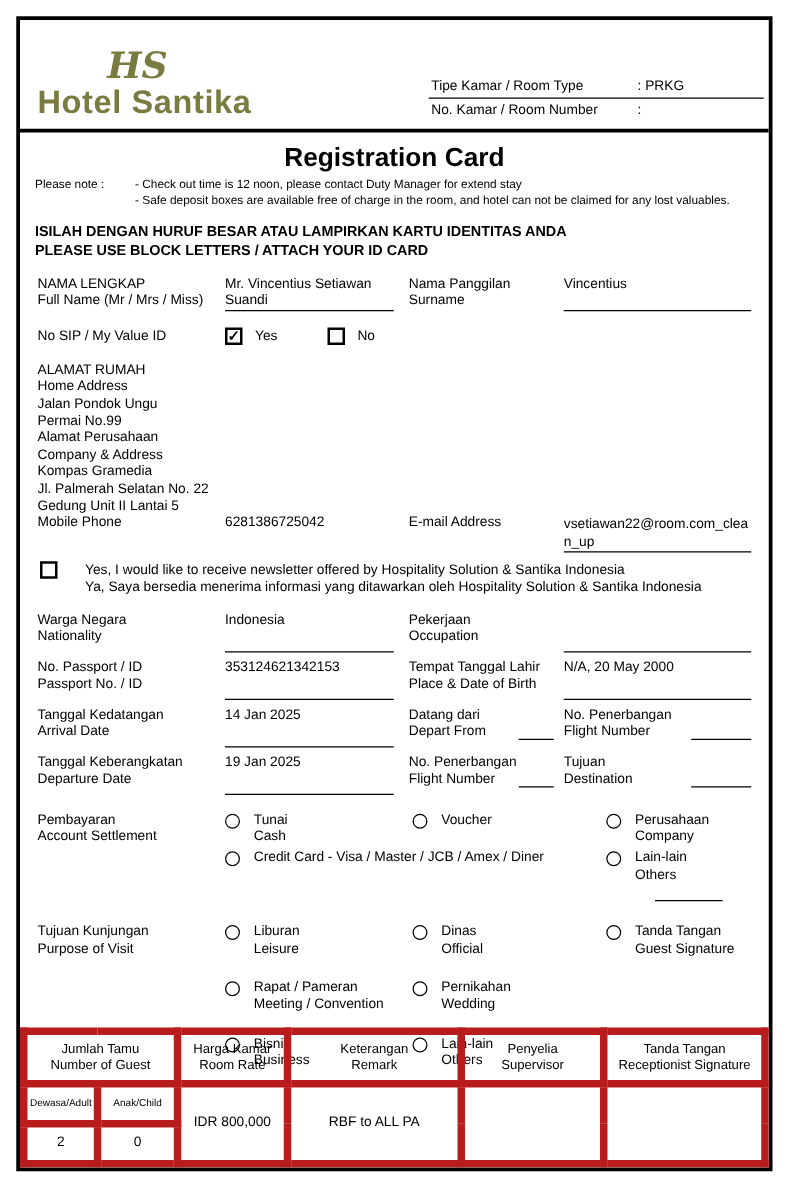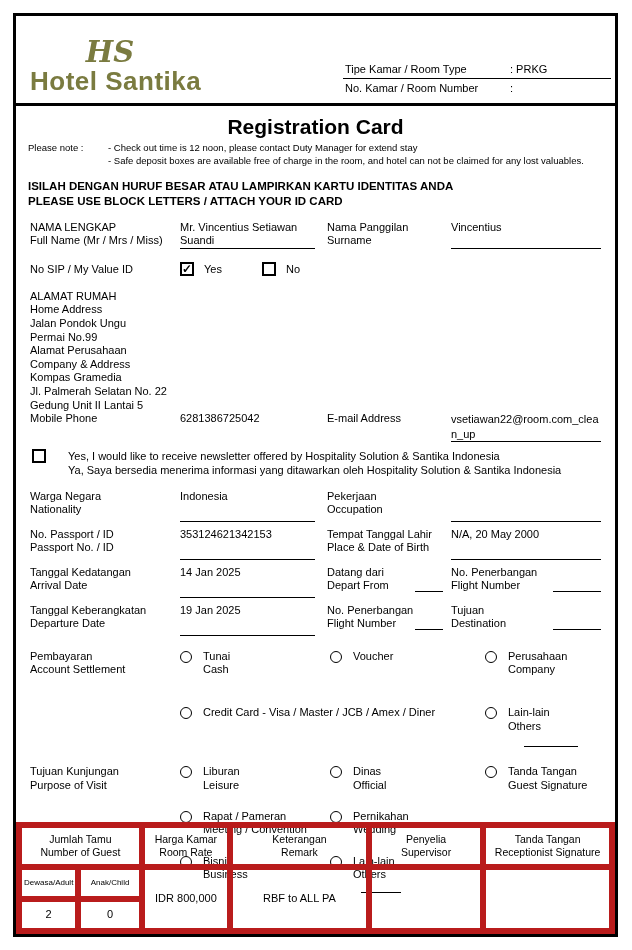--- a/index.html
+++ b/index.html
@@ -56,21 +56,21 @@
 
   .checkbox { width:14px; height:14px; border:2px solid #000; flex:none;
               display:flex; align-items:center; justify-content:center;
               font-size:12px; font-weight:bold; line-height:1; }
   .cbrow { display:flex; align-items:center; }
   .news { display:flex; margin-top:7px; padding-left:2px; }
   .news .lab { margin-left:22px; line-height:1.3; }
 
   .radio { width:12px; height:12px; border:1.5px solid #000; border-radius:50%;
            flex:none; margin-top:1px; }
-  .opts { flex:1; display:flex; flex-direction:column; gap:30px; }
+  .opts { flex:1; display:flex; flex-direction:column; gap:4px; }
   .optrow { display:flex; }
   .opt { display:flex; gap:11px; }
   .oA { width:150px; flex:none; }
   .oB { width:155px; flex:none; }
   .oC { flex:1; }
   .oWide { width:305px; flex:none; }
   .ul-block { display:block; border-bottom:1px solid #000; width:54px; margin:4px 0 0 16px; height:10px; }
   .ul-inline { display:inline-block; border-bottom:1px solid #000; width:40px; height:11px; margin-left:8px; }
 
   

